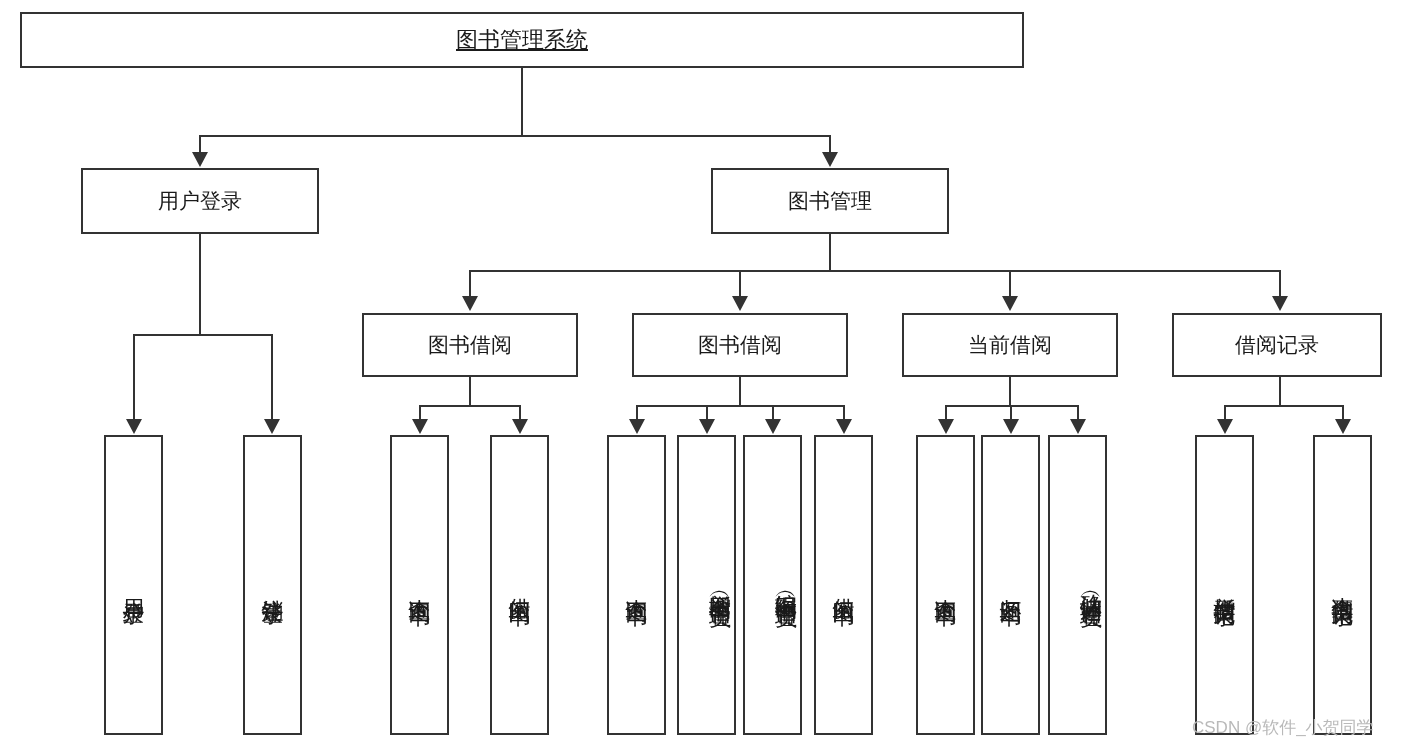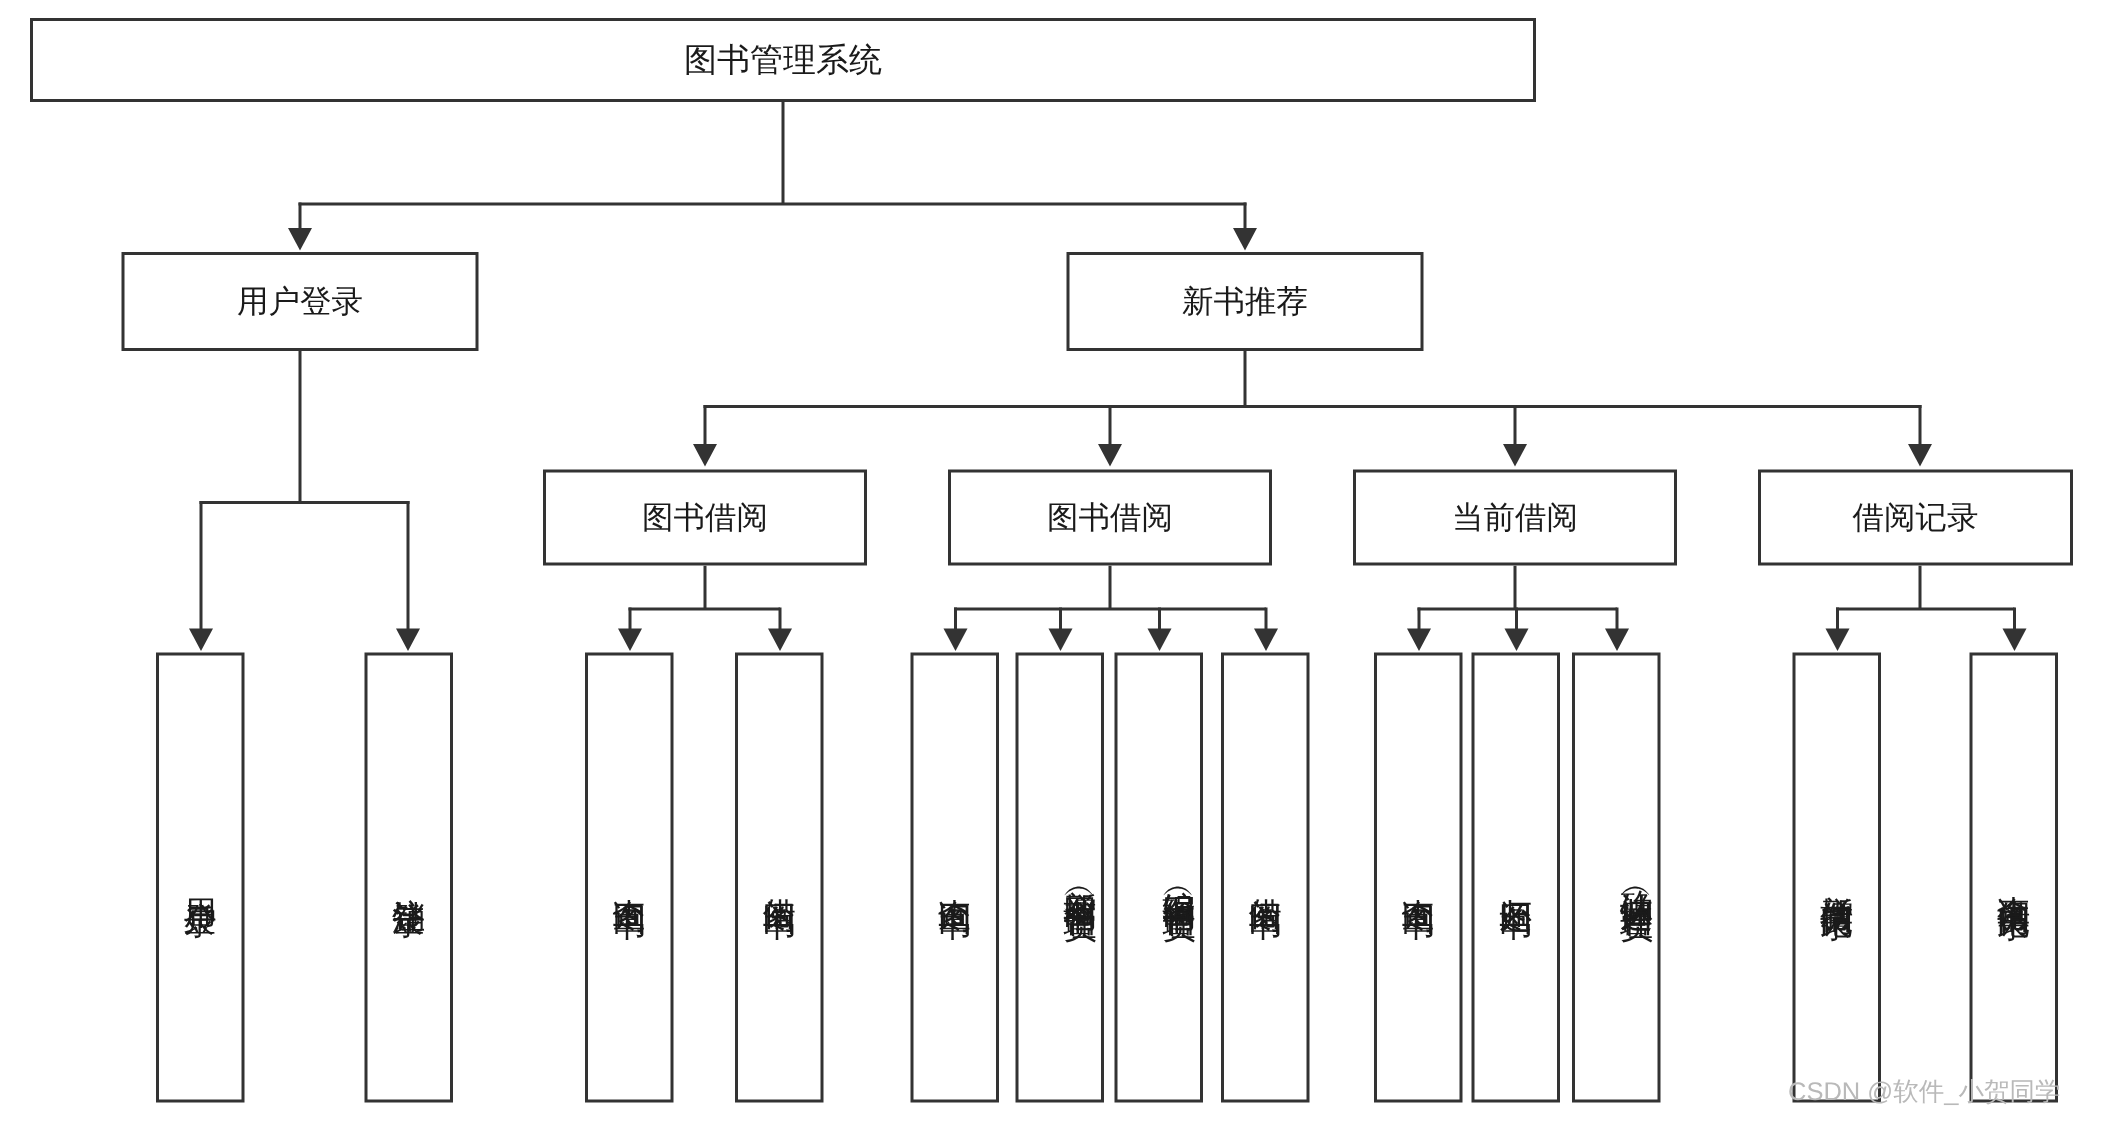--- a/index.html
+++ b/index.html
@@ -25,20 +25,21 @@
     background: #ffffff;
     color: #1a1a1a;
     display: flex;
     align-items: center;
     justify-content: center;
     text-align: center;
     z-index: 3;
   }
   .node.root {
     font-size: 22px;
+    text-decoration: underline;
   }
   .node.level2 {
     font-size: 21px;
   }
   .node.level3 {
     font-size: 21px;
   }
   
   .node.leaf {
     writing-mode: vertical-rl;
@@ -99,21 +100,21 @@
   <div class="arrow" style="left:192px; top:152px;"></div>
 
   <div class="vline" style="left:829px; top:135px; height:18px;"></div>
   <div class="arrow" style="left:822px; top:152px;"></div>
 
   <div class="node level2" style="left:81px; top:168px; width:238px; height:66px;">
     <span>用户登录</span>
   </div>
 
   <div class="node level2" style="left:711px; top:168px; width:238px; height:66px;">
-    <span>新书推荐</span>
+    <span>图书管理</span>
   </div>
 
   <div class="vline" style="left:199px; top:234px; height:101px;"></div>
   <div class="hline" style="left:133px; top:334px; width:140px;"></div>
   <div class="vline" style="left:133px; top:334px; height:86px;"></div>
   <div class="arrow" style="left:126px; top:419px;"></div>
   <div class="vline" style="left:271px; top:334px; height:86px;"></div>
   <div class="arrow" style="left:264px; top:419px;"></div>
 
   <div class="vline" style="left:829px; top:234px; height:37px;"></div>

